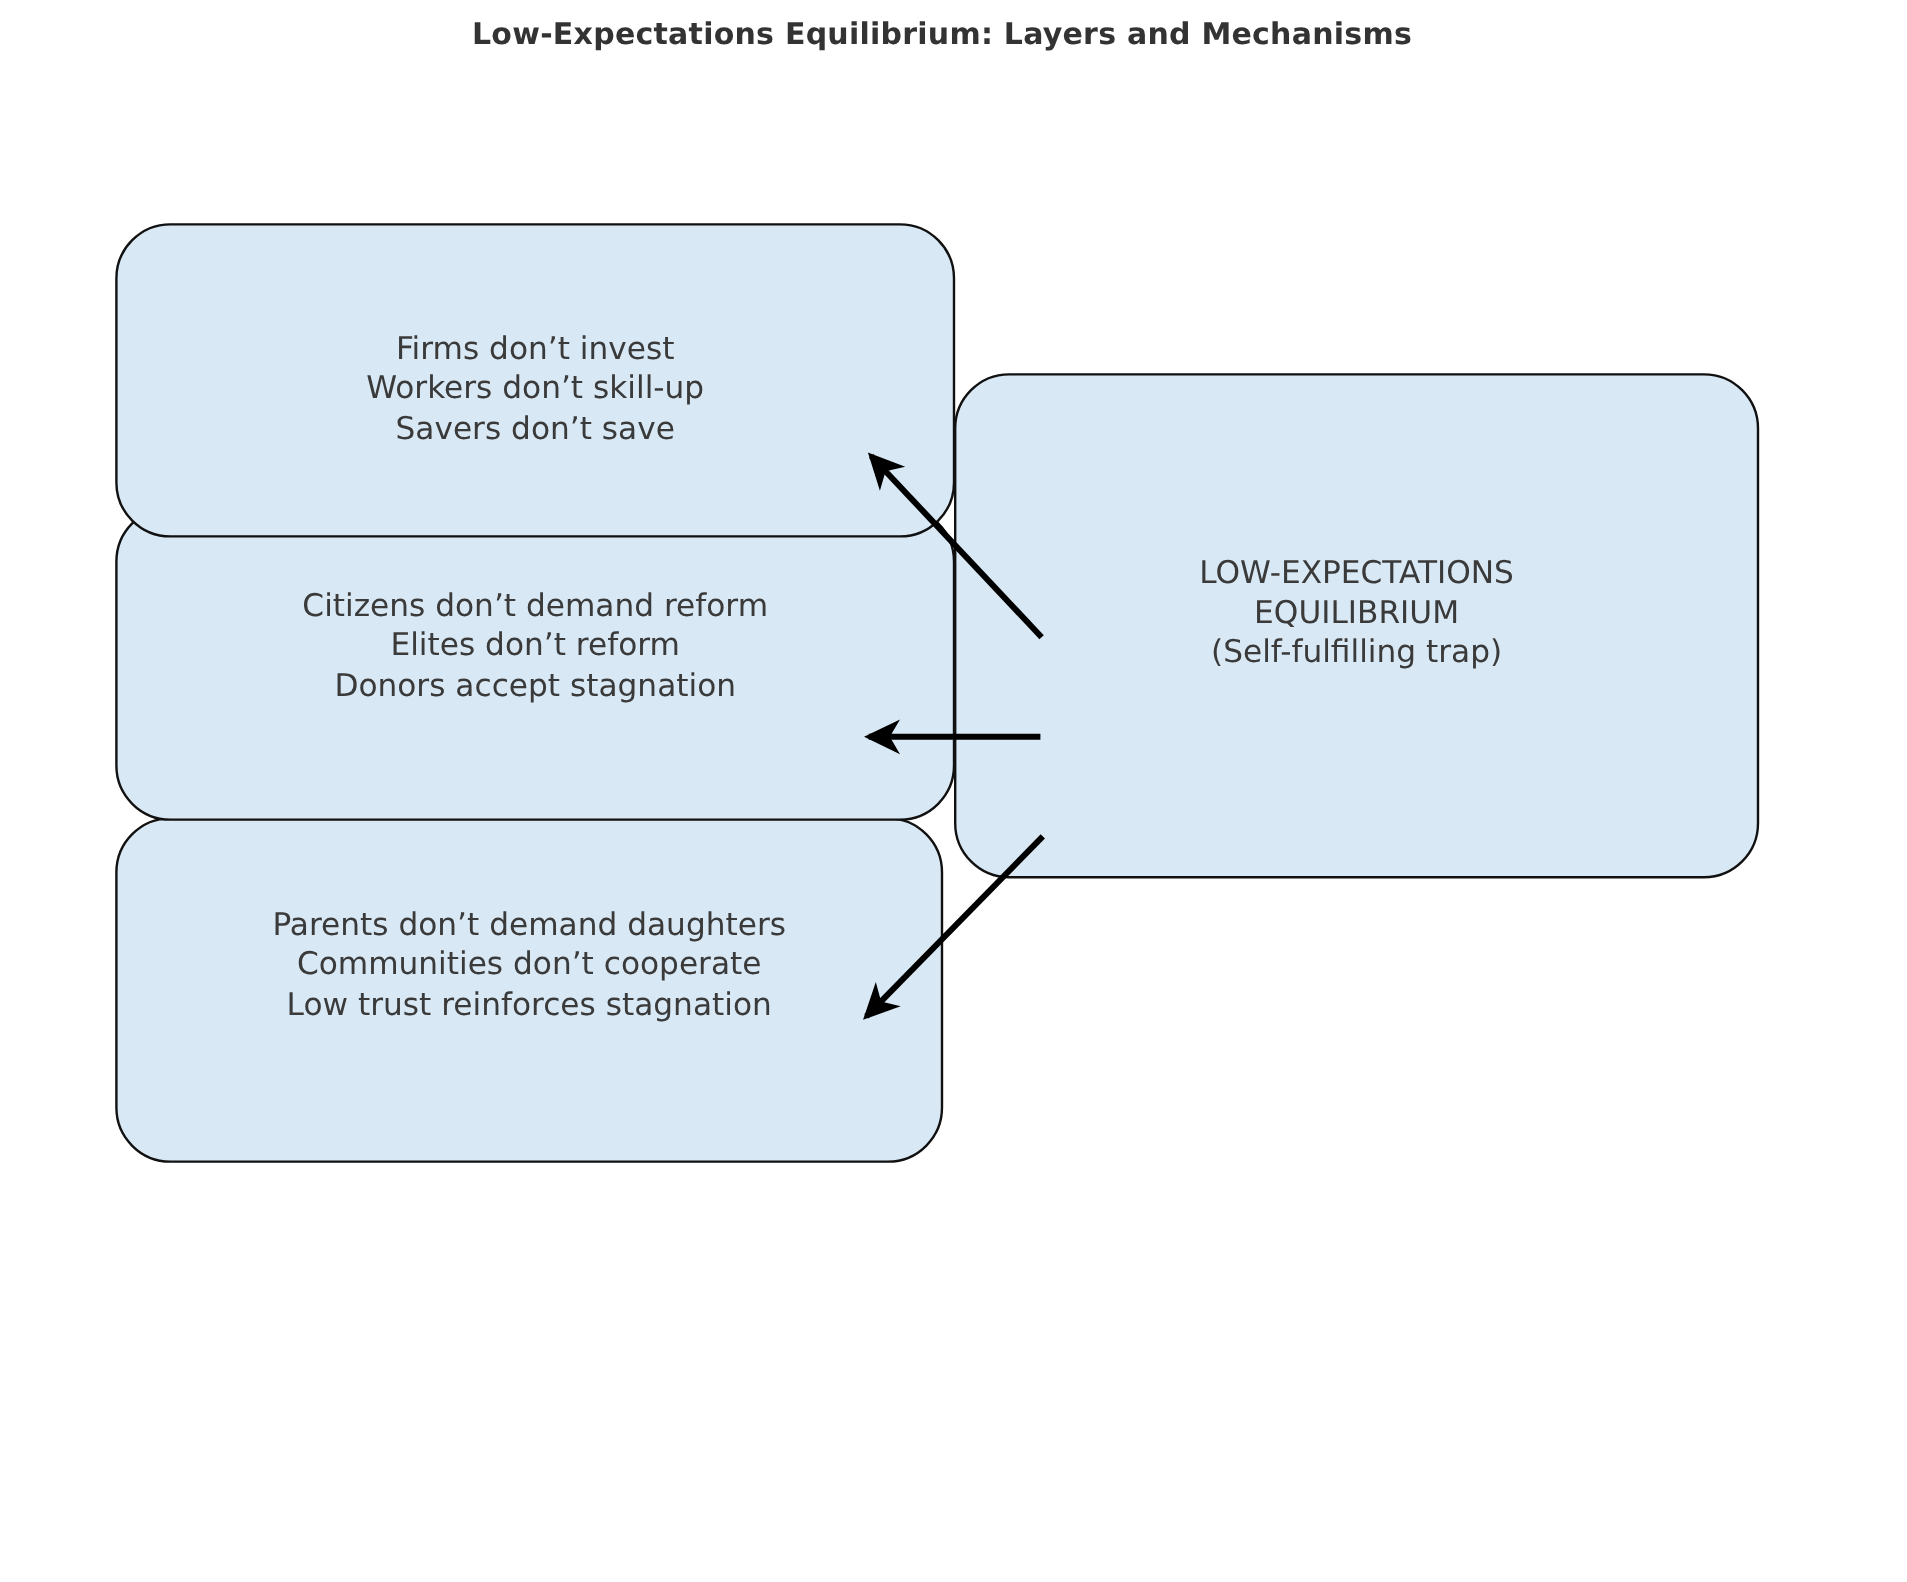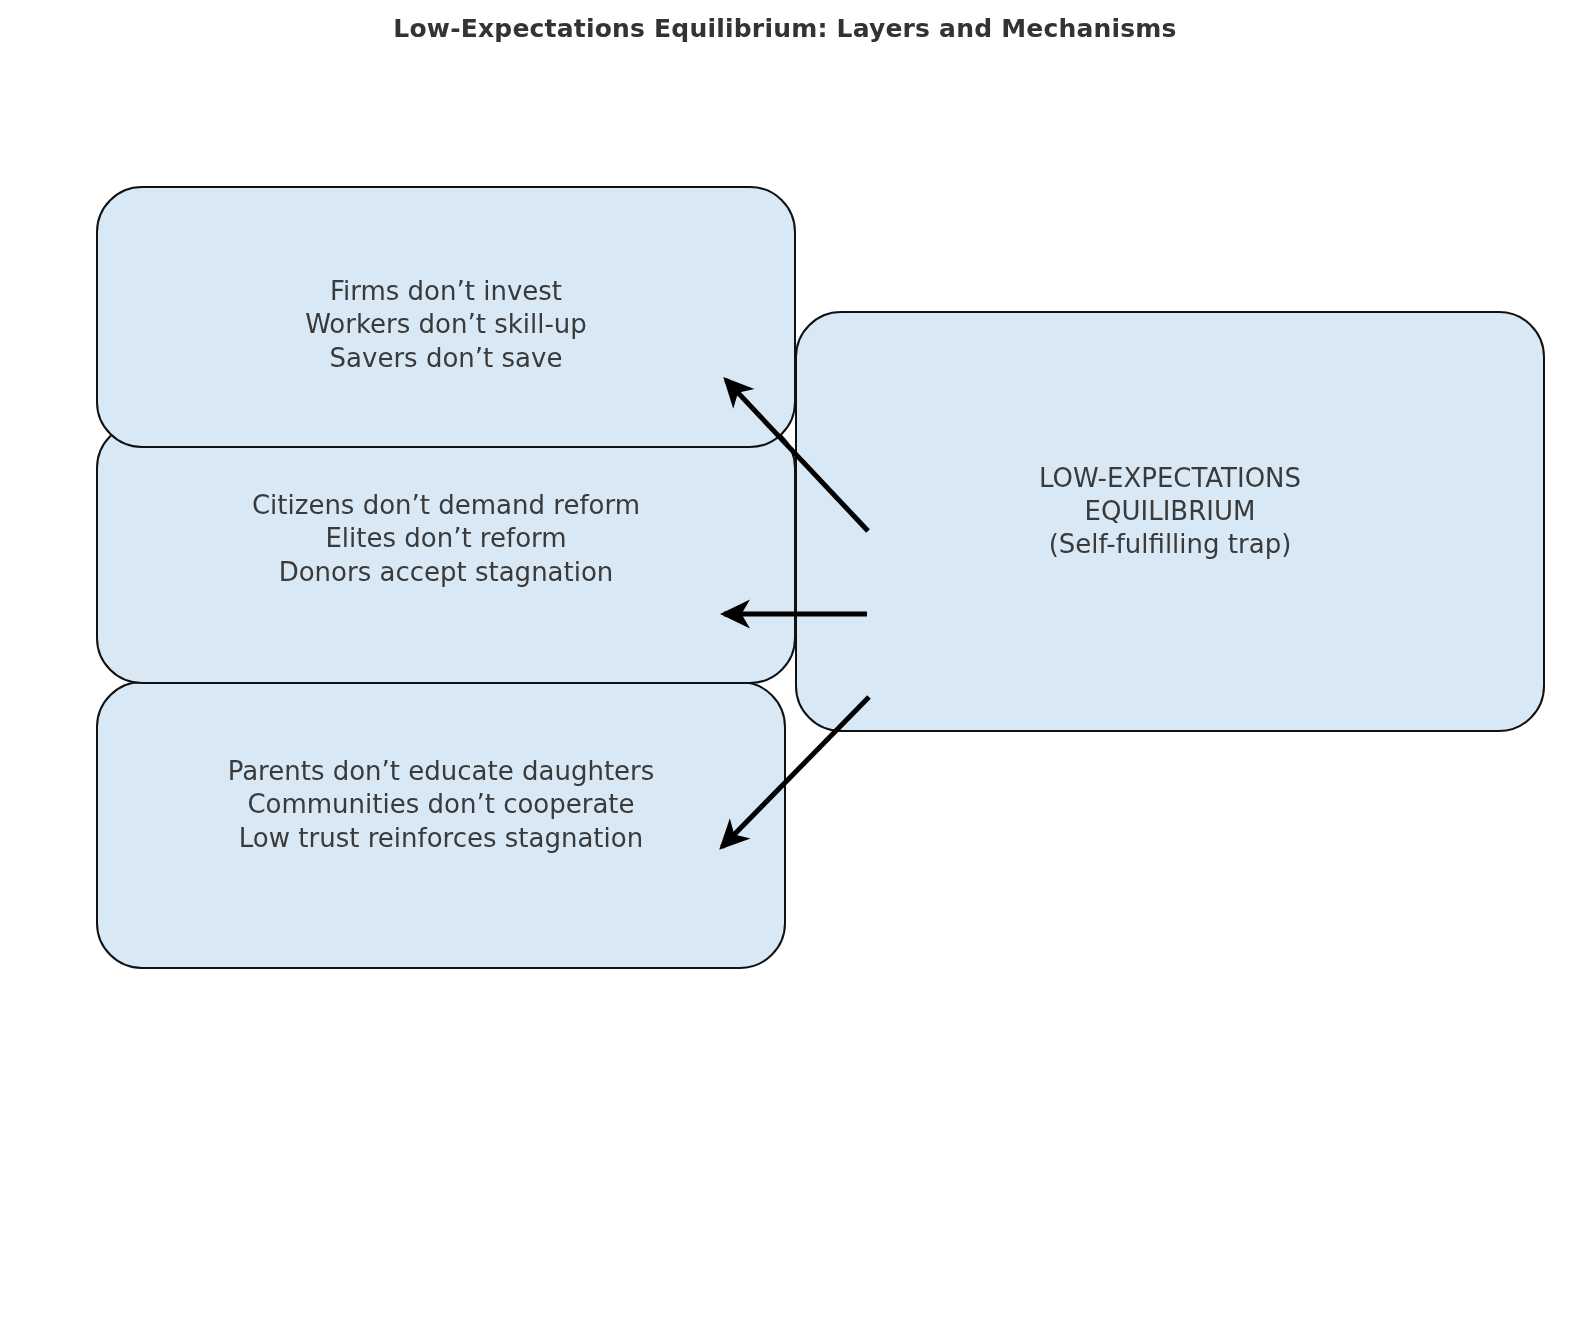--- a/index.html
+++ b/index.html
@@ -63,21 +63,21 @@
   }
   #box-layer-political .node-text { transform: translateY(-14px); }
 
   #box-layer-social {
     left: 96px;  top: 681px;  width: 690px;  height: 288px;
     z-index: 1;
   }
   #box-layer-social .node-text { transform: translateY(-20px); }
 
   #box-equilibrium {
-    left: 795px; top: 311px; width: 750px; height: 421px;
+    left: 795px; top: 311px; width: 671px; height: 421px;
     z-index: 0;
   }
   #box-equilibrium .node-text { transform: translateY(-10px); }
 
   #arrow-layer {
     position: absolute;
     left: 0; top: 0;
     width: 1589px; height: 1318px;
     z-index: 5;
     pointer-events: none;
@@ -90,21 +90,21 @@
 
   <div id="diagram-title">Low-Expectations Equilibrium: Layers and Mechanisms</div>
 
   <div class="node-box" id="box-equilibrium">
     <div class="node-text">LOW-EXPECTATIONS
 EQUILIBRIUM
 (Self-fulfilling trap)</div>
   </div>
 
   <div class="node-box" id="box-layer-social">
-    <div class="node-text">Parents don’t educate daughters
+    <div class="node-text">Parents don’t demand daughters
 Communities don’t cooperate
 Low trust reinforces stagnation</div>
   </div>
 
   <div class="node-box" id="box-layer-political">
     <div class="node-text">Citizens don’t demand reform
 Elites don’t reform
 Donors accept stagnation</div>
   </div>
 

